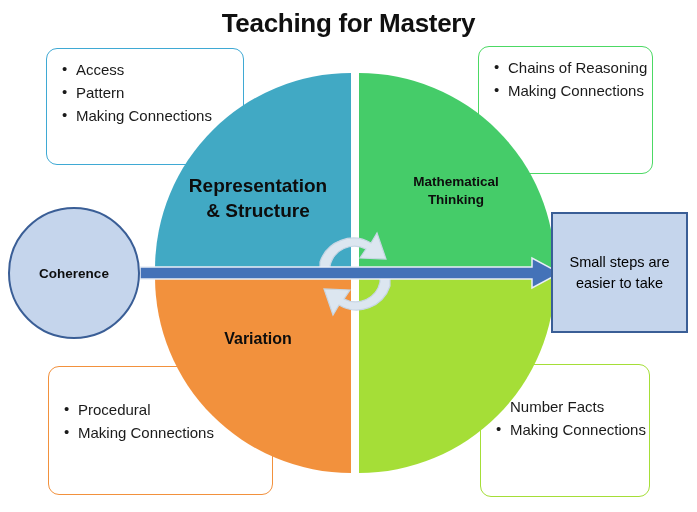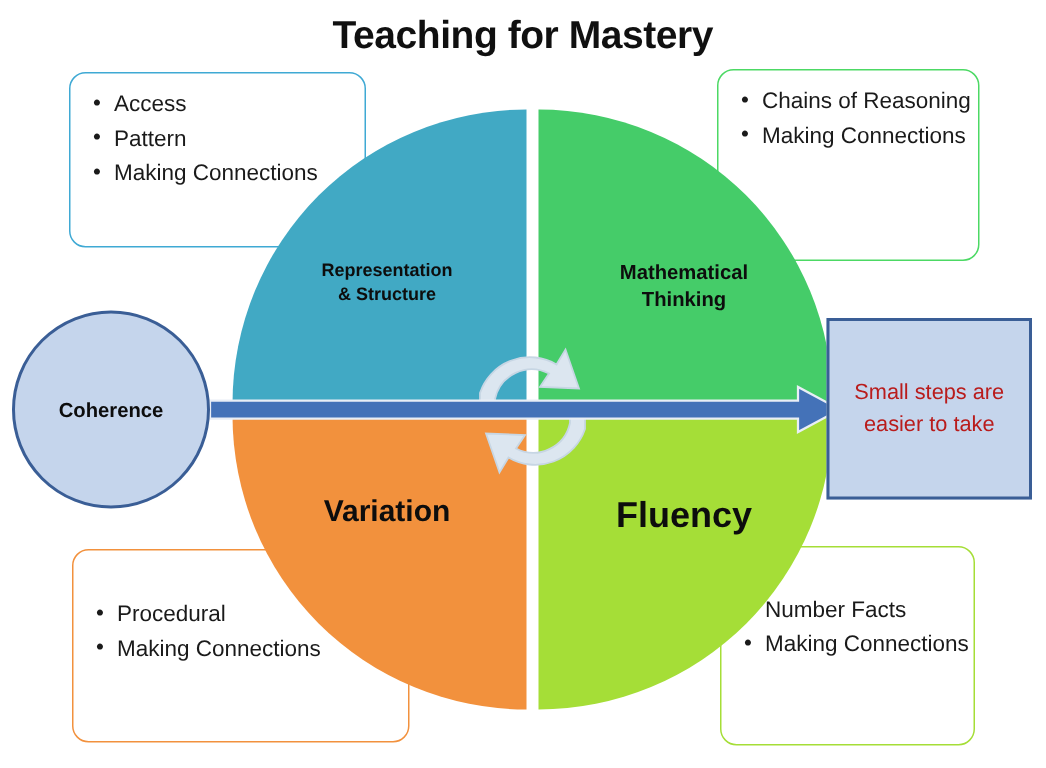--- a/index.html
+++ b/index.html
@@ -46,23 +46,23 @@
   .quad-tr { left: 204px; top: 0;     background: #45CC69; border-radius: 0 196px 0 0; }
   .quad-bl { left: 0;     top: 204px; background: #F2913D; border-radius: 0 0 0 196px; }
   .quad-br { left: 204px; top: 204px; background: #A5DE37; border-radius: 0 0 196px 0; }
 
   .quad-label {
     position: absolute;
     text-align: center;
     color: #0d0d0d;
     line-height: 1.32;
   }
-  .lbl-tl { left: 10px;  top: 100px; width: 186px; font-size: 12px; font-weight: bold; }
+  .lbl-tl { left: 10px;  top: 100px; width: 186px; font-size: 19px; font-weight: bold; }
   .lbl-tr { left: 208px; top: 100px; width: 186px; font-size: 13.5px; font-weight: bold; }
-  .lbl-bl { left: 10px;  top: 255px; width: 186px; font-size: 20px;   font-weight: bold; }
+  .lbl-bl { left: 10px;  top: 255px; width: 186px; font-size: 16px;   font-weight: bold; }
   .lbl-br { left: 208px; top: 255px; width: 186px; font-size: 24px;   font-weight: bold; }
 
   
   #cycle {
     position: absolute;
     left: 316px;
     top: 228px;
     width: 78px;
     height: 92px;
   }
@@ -98,21 +98,21 @@
     background: #C5D5EC;
     border: 2px solid #3A5E96;
     box-sizing: border-box;
     display: flex;
     align-items: center;
     justify-content: center;
     text-align: center;
   }
   #outcome-label {
     font-size: 14.5px;
-    color: #b91c1c;
+    color: #000000;
     line-height: 1.42;
     padding: 0 8px;
   }
 
   
   #long-arrow {
     position: absolute;
     left: 140px;
     top: 256px;
     width: 420px;
@@ -207,21 +207,20 @@
 
   <div id="wheel">
     <div class="quad quad-tl" style="background: rgb(65, 169, 196);"></div>
     <div class="quad quad-tr" style="background: rgb(69, 204, 105);"></div>
     <div class="quad quad-bl" style="background: rgb(242, 145, 61);"></div>
     <div class="quad quad-br" style="background: rgb(165, 222, 55);"></div>
 
     <div class="quad-label lbl-tl">Representation<br>&amp; Structure</div>
     <div class="quad-label lbl-tr">Mathematical<br>Thinking</div>
     <div class="quad-label lbl-bl">Variation</div>
-    <div class="quad-label lbl-br">Fluency</div>
   </div>
 
   <div id="cycle">
     <svg width="78" height="92" viewBox="0 0 78 92">
       <g fill="#DCE6F0" stroke="#C7D6E4" stroke-width="1.2">
 
         <path d="M4 44 L4 34 A35 35 0 0 1 55 15 L61 5 L70 31 L44 30 L50 21 A25 25 0 0 0 14 38 L14 44 Z"></path>
 
         <path d="M74 48 L74 58 A35 35 0 0 1 23 77 L17 87 L8 61 L34 62 L28 71 A25 25 0 0 0 64 54 L64 48 Z"></path>
       </g>

